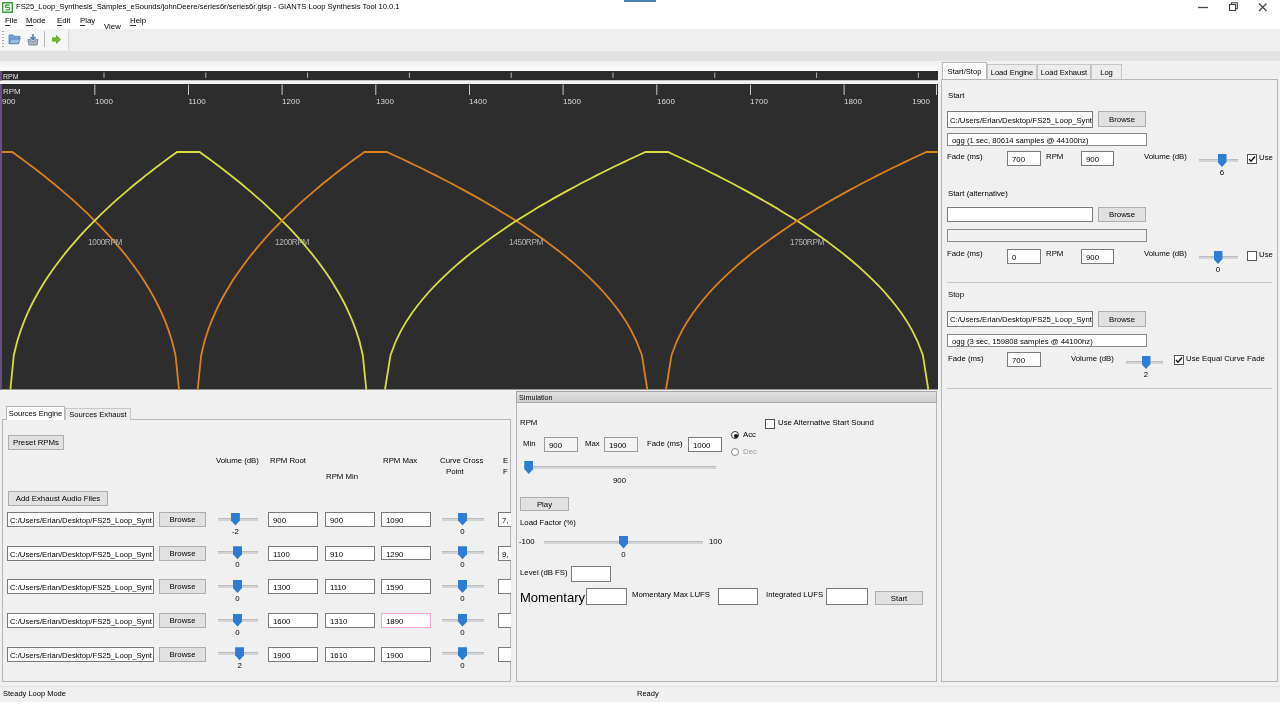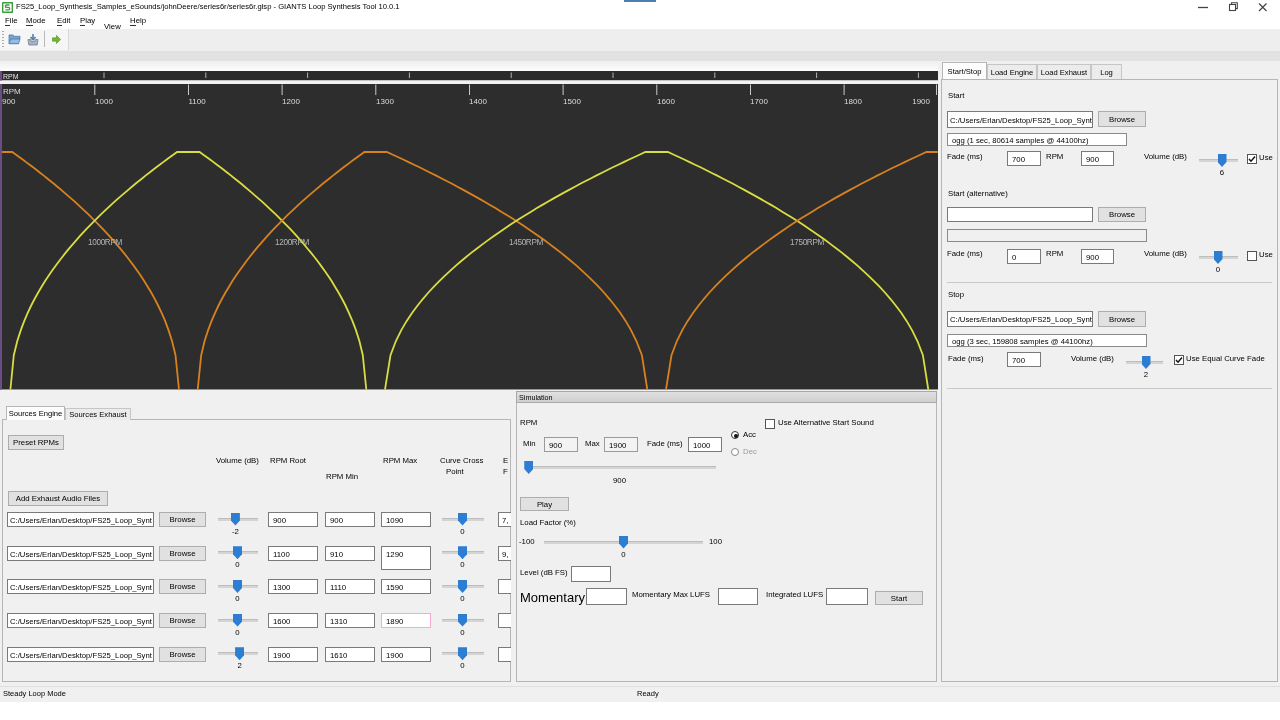--- a/index.html
+++ b/index.html
@@ -125,21 +125,21 @@
     <div style="position:absolute;left:456.0px;top:93.5px;width:9px;height:13px;background:#2d7dd2;clip-path:polygon(0 0,100% 0,100% 62%,50% 100%,0 62%)"></div>
     <div class="lb" style="left:445.5px;top:108.5px;width:30px;text-align:center;font-size:7.8px">0</div>
 <div class="ip" style="left:496px;top:93.0px;width:50px;height:15px;background:#fff;border:1px solid #7a7a7a;font-size:7.8px;padding-left:3px;line-height:15px;">7,</div>
 <div class="ip" style="left:5px;top:126.7px;width:147px;height:15px;background:#fff;border:1px solid #7a7a7a;font-size:7.7px;padding-left:2px;line-height:15px;">C:/Users/Erlan/Desktop/FS25_Loop_Synt</div>
 <div class="bt" style="left:157px;top:126.7px;width:47px;height:15px;font-size:7.8px;line-height:14px;">Browse</div>
 <div style="position:absolute;left:215.5px;top:132.2px;width:40px;height:3px;background:#d4d4d4;border-top:1px solid #bdbdbd"></div>
     <div style="position:absolute;left:231.0px;top:127.19999999999999px;width:9px;height:13px;background:#2d7dd2;clip-path:polygon(0 0,100% 0,100% 62%,50% 100%,0 62%)"></div>
     <div class="lb" style="left:220.5px;top:142.2px;width:30px;text-align:center;font-size:7.8px">0</div>
 <div class="ip" style="left:266px;top:126.7px;width:50px;height:15px;background:#fff;border:1px solid #7a7a7a;font-size:7.8px;padding-left:4px;line-height:15px;">1100</div>
 <div class="ip" style="left:323px;top:126.7px;width:50px;height:15px;background:#fff;border:1px solid #7a7a7a;font-size:7.8px;padding-left:4px;line-height:15px;">910</div>
-<div class="ip" style="left:379px;top:126.7px;width:50px;height:24px;background:#fff;border:1px solid #7a7a7a;font-size:7.8px;padding-left:4px;line-height:15px;">1290</div>
+<div class="ip" style="left:379px;top:126.7px;width:50px;height:14px;background:#fff;border:1px solid #7a7a7a;font-size:7.8px;padding-left:4px;line-height:15px;">1290</div>
 <div style="position:absolute;left:439.5px;top:132.2px;width:42px;height:3px;background:#d4d4d4;border-top:1px solid #bdbdbd"></div>
     <div style="position:absolute;left:456.0px;top:127.19999999999999px;width:9px;height:13px;background:#2d7dd2;clip-path:polygon(0 0,100% 0,100% 62%,50% 100%,0 62%)"></div>
     <div class="lb" style="left:445.5px;top:142.2px;width:30px;text-align:center;font-size:7.8px">0</div>
 <div class="ip" style="left:496px;top:126.7px;width:50px;height:15px;background:#fff;border:1px solid #7a7a7a;font-size:7.8px;padding-left:3px;line-height:15px;">9,</div>
 <div class="ip" style="left:5px;top:160.4px;width:147px;height:15px;background:#fff;border:1px solid #7a7a7a;font-size:7.7px;padding-left:2px;line-height:15px;">C:/Users/Erlan/Desktop/FS25_Loop_Synt</div>
 <div class="bt" style="left:157px;top:160.4px;width:47px;height:15px;font-size:7.8px;line-height:14px;">Browse</div>
 <div style="position:absolute;left:215.5px;top:165.9px;width:40px;height:3px;background:#d4d4d4;border-top:1px solid #bdbdbd"></div>
     <div style="position:absolute;left:231.0px;top:160.9px;width:9px;height:13px;background:#2d7dd2;clip-path:polygon(0 0,100% 0,100% 62%,50% 100%,0 62%)"></div>
     <div class="lb" style="left:220.5px;top:175.9px;width:30px;text-align:center;font-size:7.8px">0</div>
 <div class="ip" style="left:266px;top:160.4px;width:50px;height:15px;background:#fff;border:1px solid #7a7a7a;font-size:7.8px;padding-left:4px;line-height:15px;">1300</div>
@@ -213,21 +213,21 @@
 <div class="bt" style="left:875px;top:591px;width:48px;height:14px;font-size:7.8px;line-height:13px;">Start</div>
 <div class="pane" style="left:941px;top:79px;width:337px;height:603px"></div>
 <div class="tab" style="left:942px;top:62px;width:45px;height:17px;background:#fdfdfd;border:1px solid #b6b6b6;border-bottom:none;line-height:17px;z-index:3">Start/Stop</div>
 <div class="tab" style="left:987px;top:64px;width:50px;height:15px;background:#ececec;border:1px solid #c6c6c6;border-bottom:none;line-height:15px">Load Engine</div>
 <div class="tab" style="left:1037px;top:64px;width:54px;height:15px;background:#ececec;border:1px solid #c6c6c6;border-bottom:none;line-height:15px">Load Exhaust</div>
 <div class="tab" style="left:1091px;top:64px;width:31px;height:15px;background:#ececec;border:1px solid #c6c6c6;border-bottom:none;line-height:15px">Log</div>
 <div style="position:absolute;left:943px;top:79.5px;width:43px;height:2px;background:#f0f0f0;z-index:4"></div>
 <div class="lb" style="left:948px;top:92px;font-size:7.8px;color:#000;">Start</div>
 <div class="ip" style="left:947px;top:111px;width:146px;height:17px;background:#fff;border:1px solid #7a7a7a;font-size:7.7px;padding-left:2px;line-height:17px;">C:/Users/Erlan/Desktop/FS25_Loop_Synt</div>
 <div class="bt" style="left:1098px;top:111px;width:48px;height:16px;font-size:7.8px;line-height:15px;">Browse</div>
-<div class="ip" style="left:947px;top:133px;width:180px;height:13px;background:#fff;border:1px solid #8a8a8a;font-size:7.7px;padding-left:4px;line-height:13px;">ogg (1 sec, 80614 samples @ 44100hz)</div>
+<div class="ip" style="left:947px;top:133px;width:200px;height:13px;background:#fff;border:1px solid #8a8a8a;font-size:7.7px;padding-left:4px;line-height:13px;">ogg (1 sec, 80614 samples @ 44100hz)</div>
 <div class="lb" style="left:947px;top:153px;font-size:7.8px;color:#000;">Fade (ms)</div>
 <div class="ip" style="left:1007px;top:151px;width:34px;height:15px;background:#fff;border:1px solid #7a7a7a;font-size:7.8px;padding-left:4px;line-height:15px;">700</div>
 <div class="lb" style="left:1046px;top:153px;font-size:7.8px;color:#000;">RPM</div>
 <div class="ip" style="left:1081px;top:151px;width:33px;height:15px;background:#fff;border:1px solid #7a7a7a;font-size:7.8px;padding-left:4px;line-height:15px;">900</div>
 <div class="lb" style="left:1144px;top:153px;font-size:7.8px;color:#000;">Volume (dB)</div>
 <div style="position:absolute;left:1198.5px;top:159.0px;width:39px;height:3px;background:#d4d4d4;border-top:1px solid #bdbdbd"></div>
 <div style="position:absolute;left:1217.5px;top:154.0px;width:9px;height:13px;background:#2d7dd2;clip-path:polygon(0 0,100% 0,100% 62%,50% 100%,0 62%)"></div>
 <div class="lb" style="left:1207px;top:169.0px;width:30px;text-align:center;font-size:7.8px">6</div>
 <div style="position:absolute;left:1247px;top:154px;width:10px;height:10px;background:#fff;border:1px solid #555">
     <svg width="10" height="10" viewBox="0 0 10 10" style="position:absolute;left:-1px;top:-1px">

